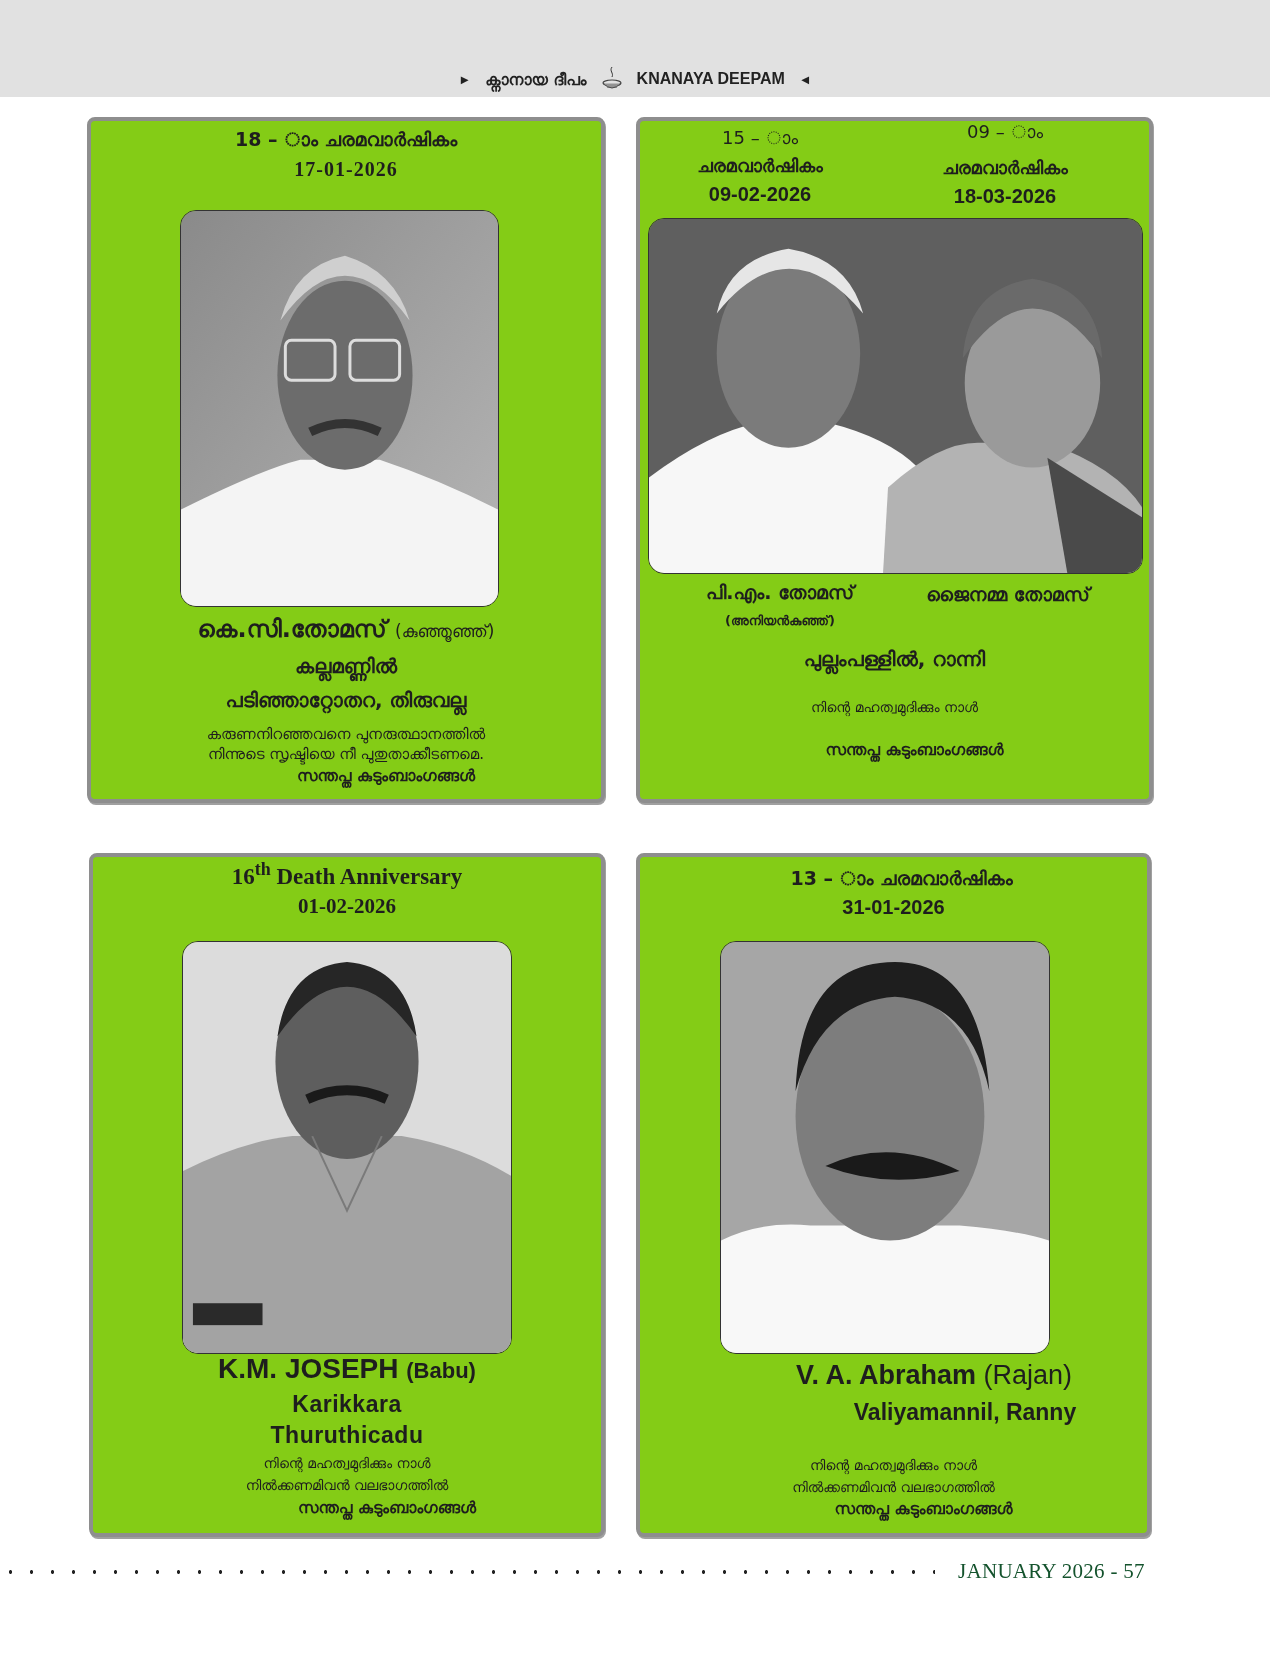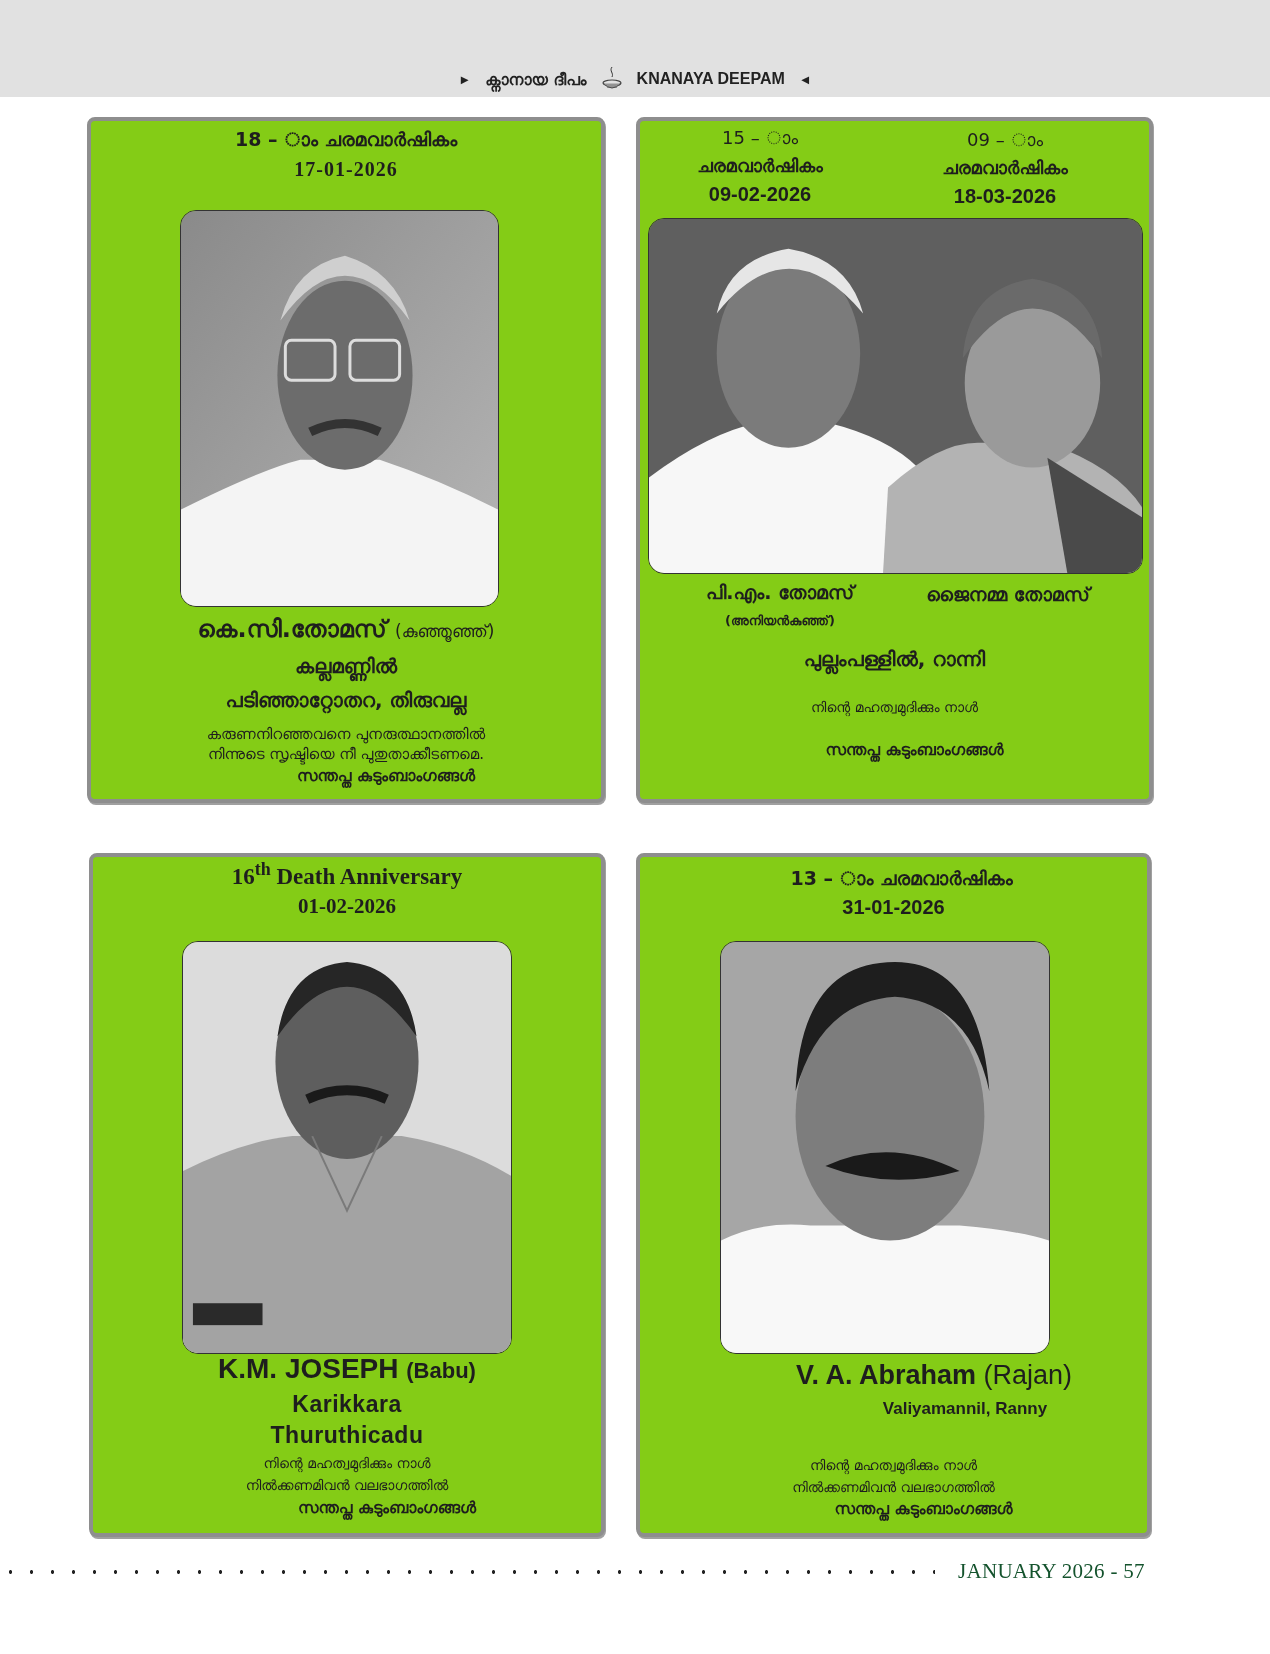--- a/index.html
+++ b/index.html
@@ -73,21 +73,21 @@
   <div class="txt ml" style="left:0;width:510px;top:604px;font-size:15px;">കരുണനിറഞ്ഞവനെ പുനരുത്ഥാനത്തിൽ</div>
   <div class="txt ml" style="left:0;width:510px;top:624px;font-size:15px;">നിന്നുടെ സൃഷ്ടിയെ നീ പുതുതാക്കീടണമെ.</div>
   <div class="txt ml" style="left:40px;width:510px;top:645px;font-size:16px;font-weight:bold;">സന്തപ്ത കുടുംബാംഗങ്ങൾ</div>
 </div>
 
 <div class="card c-tr">
   <div class="txt ml" style="left:10px;width:220px;top:6px;font-size:18px;">15 – ാം</div>
   <div class="txt ml" style="left:10px;width:220px;top:34px;font-size:18px;font-weight:bold;">ചരമവാർഷികം</div>
   <div class="txt" style="left:10px;width:220px;top:62px;font-size:20px;font-weight:bold;">09-02-2026</div>
 
-  <div class="txt ml" style="left:255px;width:220px;top:8px;font-size:18px;">09 – ാം</div>
+  <div class="txt ml" style="left:255px;width:220px;top:0;font-size:18px;">09 – ാം</div>
   <div class="txt ml" style="left:255px;width:220px;top:36px;font-size:18px;font-weight:bold;">ചരമവാർഷികം</div>
   <div class="txt" style="left:255px;width:220px;top:64px;font-size:20px;font-weight:bold;">18-03-2026</div>
 
   <div class="photo" style="left:8px;top:97px;width:495px;height:356px;">
     <svg viewBox="0 0 495 356" preserveAspectRatio="none">
       <rect width="495" height="356" fill="#5f5f5f"></rect>
       <path d="M0 260 Q60 215 110 205 L180 205 Q240 220 270 250 L270 356 L0 356 Z" fill="#f7f7f7"></path>
       <ellipse cx="140" cy="135" rx="72" ry="95" fill="#7b7b7b"></ellipse>
       <path d="M68 95 Q140 5 215 95 Q200 40 140 30 Q80 40 68 95 Z" fill="#e6e6e6"></path>
       <path d="M235 356 L240 270 Q290 225 330 225 L400 225 Q470 250 495 290 L495 356 Z" fill="#b3b3b3"></path>
@@ -142,20 +142,20 @@
       <path d="M0 300 Q40 280 90 285 L240 285 Q300 290 330 300 L330 413 L0 413 Z" fill="#f8f8f8"></path>
       <ellipse cx="170" cy="175" rx="95" ry="125" fill="#7d7d7d"></ellipse>
       <path d="M75 150 Q80 20 175 20 Q260 20 270 150 Q250 60 175 55 Q100 60 75 150 Z" fill="#1e1e1e"></path>
       <path d="M105 225 Q170 195 240 230 Q170 250 105 225 Z" fill="#1a1a1a"></path>
     </svg>
   </div>
   <div class="txt" style="left:0;width:588px;top:503px;font-size:27px;">
     <span style="font-weight:bold;">V. A.  Abraham</span>
     <span>(Rajan)</span>
   </div>
-  <div class="txt" style="left:0;width:606px;top:542px;font-size:17px;font-weight:bold;padding-left:44px;">Valiyamannil, Ranny</div>
+  <div class="txt" style="left:0;width:606px;top:542px;font-size:23px;font-weight:bold;padding-left:44px;">Valiyamannil, Ranny</div>
   <div class="txt ml" style="left:0;width:507px;top:600px;font-size:14px;">നിന്റെ മഹത്വമുദിക്കും നാൾ</div>
   <div class="txt ml" style="left:0;width:507px;top:622px;font-size:14px;">നിൽക്കണമിവൻ വലഭാഗത്തിൽ</div>
   <div class="txt ml" style="left:30px;width:507px;top:642px;font-size:16px;font-weight:bold;">സന്തപ്ത കുടുംബാംഗങ്ങൾ</div>
 </div>
 
 <div class="footer-dots"></div>
 <div class="footer-page">JANUARY  2026 - 57</div>
 
 </body></html>

